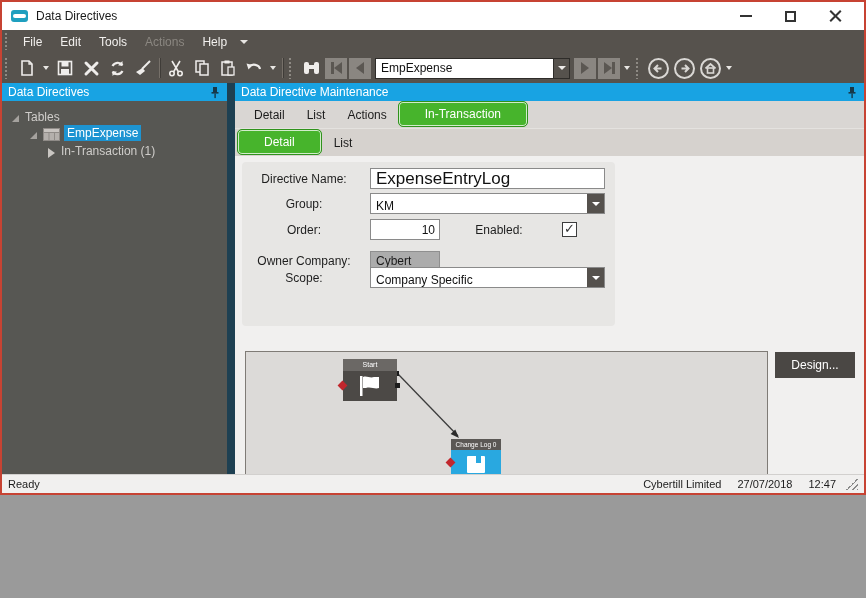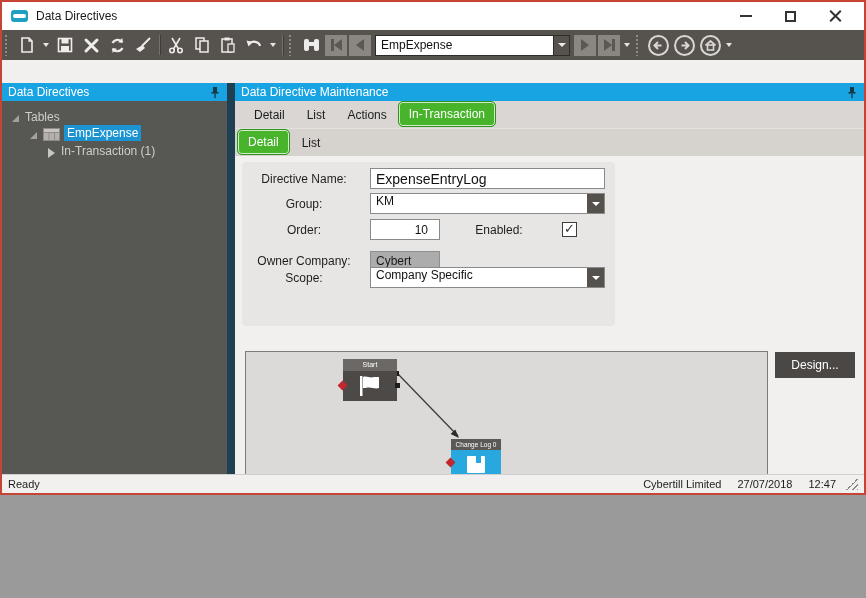--- a/index.html
+++ b/index.html
@@ -54,34 +54,34 @@
   .tw-col { width:0; height:0; border-top:5px solid transparent; border-bottom:5px solid transparent; border-left:7px solid #C9C6C2; margin-right:6px; }
   .tree-label.selected { background:#1D94D2; color:#fff; padding:1px 3px; }
   .table-ic { margin-right:4px; }
   
   .right-panel { flex:1; background:#F1F0EF; display:flex; flex-direction:column; position:relative; }
   .tabs-row { height:27px; background:#D9D6D3; display:flex; align-items:flex-end; padding-left:8px; }
   .subtabs-row { height:28px; background:#D6D2CE; display:flex; align-items:center; padding-left:2px; border-top:1px solid #E4E2DF; }
   .tab { font-size:12px; color:#1c1c1c; padding:4px 11px 6px; }
   .tab.selected, .subtab.selected {
     background:#47B42C; color:#fff; border:1px solid #2F921C; border-radius:5px;
-    box-shadow:inset 0 0 0 1px rgba(255,255,255,.75); padding:5px 10px; margin-bottom:1px;
+    box-shadow:inset 0 0 0 1px rgba(255,255,255,.75); padding:5px 26px; margin-bottom:1px;
   }
   .subtab { font-size:12px; color:#1c1c1c; padding:5px 12px; }
   .content { position:relative; flex:1; background:#F1F0EF; }
   .form-panel { position:absolute; left:7px; top:6px; width:373px; height:164px; background:#E7E6E4; border-radius:4px; }
   .frow { position:absolute; left:0; width:100%; display:flex; align-items:center; }
   .flabel { width:124px; text-align:center; font-size:12px; color:#1e1e1e; flex:none; }
   .ctl { margin-left:4px; }
-  .text-input { width:235px; height:21px; background:#fff; border:1px solid #8a8a8a; font-size:14px; padding:0 5px; display:flex; align-items:center; color:#111; }
-  .sel { width:235px; height:21px; background:#fff; border:1px solid #8a8a8a; display:flex; align-items:flex-start; position:relative; font-size:12px; color:#111; }
+  .text-input { width:235px; height:21px; background:#fff; border:1px solid #8a8a8a; font-size:17px; padding:0 5px; display:flex; align-items:center; color:#111; }
+  .sel { width:235px; height:21px; background:#fff; border:1px solid #8a8a8a; display:flex; align-items:flex-end; position:relative; font-size:12px; color:#111; }
   .sel .sel-text { padding-left:5px; }
   .sel .sel-btn { position:absolute; right:0; top:0; width:17px; height:19px; background:#55514D; display:flex; align-items:center; justify-content:center; }
   .sel .sel-btn::after { content:""; width:0; height:0; border-left:4px solid transparent; border-right:4px solid transparent; border-top:4px solid #fff; }
-  .num-input { width:70px; height:21px; background:#fff; border:1px solid #8a8a8a; font-size:12px; display:flex; align-items:center; justify-content:flex-end; padding-right:11px; color:#111; }
+  .num-input { width:70px; height:21px; background:#fff; border:1px solid #8a8a8a; font-size:12px; display:flex; align-items:center; justify-content:flex-end; padding-right:4px; color:#111; }
   .chip { width:70px; height:20px; background:#ACACAC; border:1px solid #8f8f8f; font-size:12px; display:flex; align-items:center; padding-left:5px; color:#1a1a1a; }
   .checkbox { width:15px; height:15px; background:#fff; border:1px solid #3d3d3d; position:relative; }
   .checkbox.checked::after { content:"✓"; position:absolute; left:1px; top:-2px; font-size:13px; color:#333; }
   .compat-panel { position:absolute; left:392px; top:6px; width:231px; height:45px; background:#E7E6E4; border-radius:4px; }
   .compat-btn { position:absolute; left:47px; top:12px; width:100px; height:23px; background:#6E6B68; border:1px solid #9A9693; color:#fff; font-size:12px; display:flex; align-items:center; justify-content:center; }
   .compat-check { position:absolute; left:161px; top:16px; }
   .behavior-label { position:absolute; left:10px; top:179px; font-size:12px; font-weight:bold; color:#8b5cf6;margin-top:46px; }
   .behavior-box { position:absolute; left:10px; top:195px; width:523px; height:212px; background:#DCDAD8; border:1px solid #7F7B76; }
   .design-btn { position:absolute; left:540px; top:196px; width:80px; height:26px; background:#4A4744; color:#fff; font-size:12px; display:flex; align-items:center; justify-content:center; }
   
@@ -120,20 +120,29 @@
         </div>
       <div class="win-btn">
           <div class="glyph-max"></div>
         </div>
       <div class="win-btn">
           <div class="glyph-close"></div>
         </div>
     </div>
   </div>
 
+  <div class="menubar">
+    <div class="grip"></div>
+    <span class="menu-item">File</span>
+    <span class="menu-item">Edit</span>
+    <span class="menu-item">Tools</span>
+    <span class="menu-item disabled">Actions</span>
+    <span class="menu-item">Help</span>
+    <div class="overflow-caret"></div>
+  </div>
 
   <div class="toolbar">
     <div class="grip"></div>
 
     <div class="tbtn">
       <svg width="18" height="18" viewBox="0 0 18 18">
         <path d="M4 2 L11 2 L14 5 L14 16 L4 16 Z" fill="none" stroke="#EFEDEB" stroke-width="1.6"></path>
         <path d="M11 2 L11 5 L14 5" fill="none" stroke="#EFEDEB" stroke-width="1.3"></path>
       </svg>
     </div>

